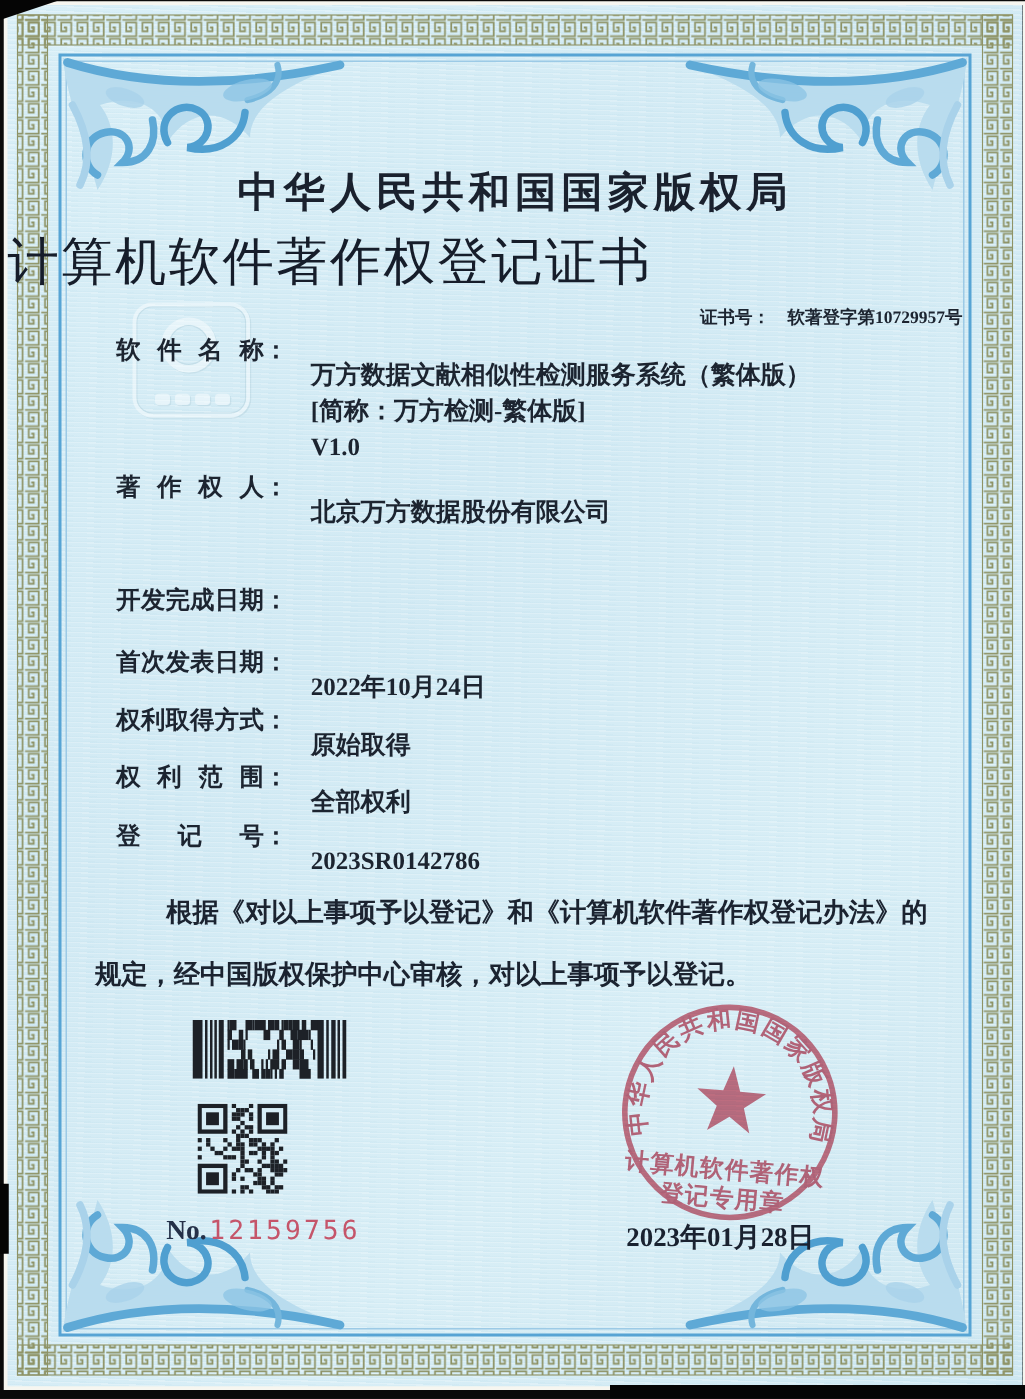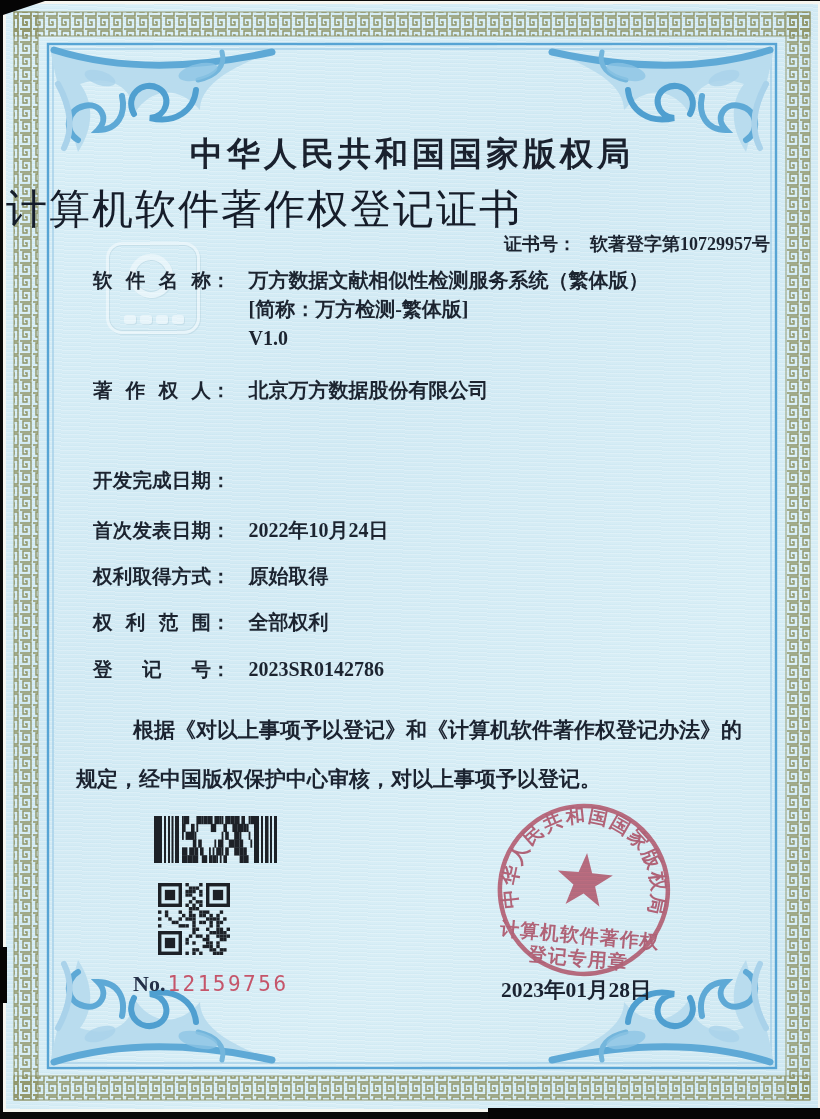--- a/index.html
+++ b/index.html
@@ -10,26 +10,26 @@
         background:linear-gradient(135deg,#d9eff7 0%,#d2eaf4 40%,#d8eef6 70%,#cfe8f2 100%);
         box-shadow:0 0 0 3px #f6f6f0;padding-left:44px;}
   .page::before{content:"";position:absolute;inset:0;pointer-events:none;
         background:repeating-linear-gradient(2deg,rgba(255,255,255,.22) 0 1px,rgba(150,200,220,.07) 1px 2px,transparent 2px 4px);}
   svg.borders{position:absolute;left:0;top:0;z-index:1;}
   .corner{position:absolute;z-index:2;}
   
   .txt{position:absolute;color:#1c2430;z-index:3;}
   .authority{left:0;right:0;top:128px;text-align:center;font-size:33px;font-weight:700;letter-spacing:4px;color:#1a212e;}
   .cert-title{left:0;right:0;top:178px;font-size:41px;font-weight:400;letter-spacing:2px;color:#161d2a;}
-  .certno{top:228px;right:48px;font-size:18px;font-weight:700;}
+  .certno{top:241px;right:48px;font-size:14px;font-weight:700;}
   .certno .gap{display:inline-block;width:14px;}
   .field{left:87px;font-size:20px;font-weight:700;white-space:nowrap;}
   .flabel{display:inline-block;width:118px;text-align:justify;text-align-last:justify;vertical-align:top;font-size:19.5px;line-height:29px;}
   .fcolon{vertical-align:top;line-height:29px;font-size:19.5px;}
-  .fvalue{display:inline-block;margin-left:13px;vertical-align:top;}
+  .fvalue{display:inline-block;margin-left:13px;vertical-align:top;margin-top:20px;}
   .fvalue span{display:block;line-height:29px;}
   .statement{left:70px;top:702px;width:678px;font-size:21px;font-weight:700;line-height:49px;color:#1b2330;}
   .statement span{display:block;}
   .statement .s1{text-indent:57px;}
   .serial{left:127px;top:967px;font-size:22px;}
   .serial .no{color:#243048;font-weight:600;}
   .serial .num{font-family:"DejaVu Sans Mono",monospace;font-size:21px;color:#c5556a;letter-spacing:2.5px;margin-left:2px;}
   .issue-date{left:495px;top:971px;font-size:21.5px;font-weight:700;color:#1a2230;z-index:6;}
   
   .barcode{position:absolute;left:148px;top:812px;z-index:3;}

